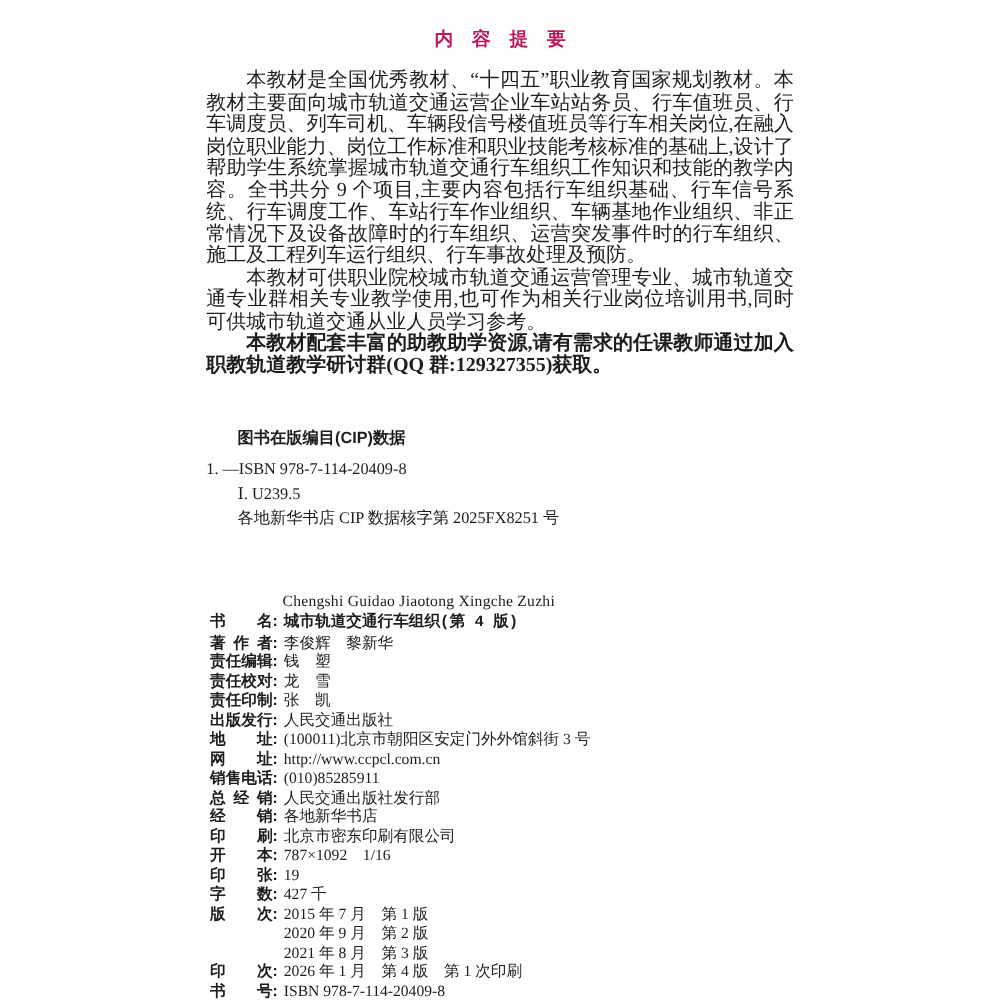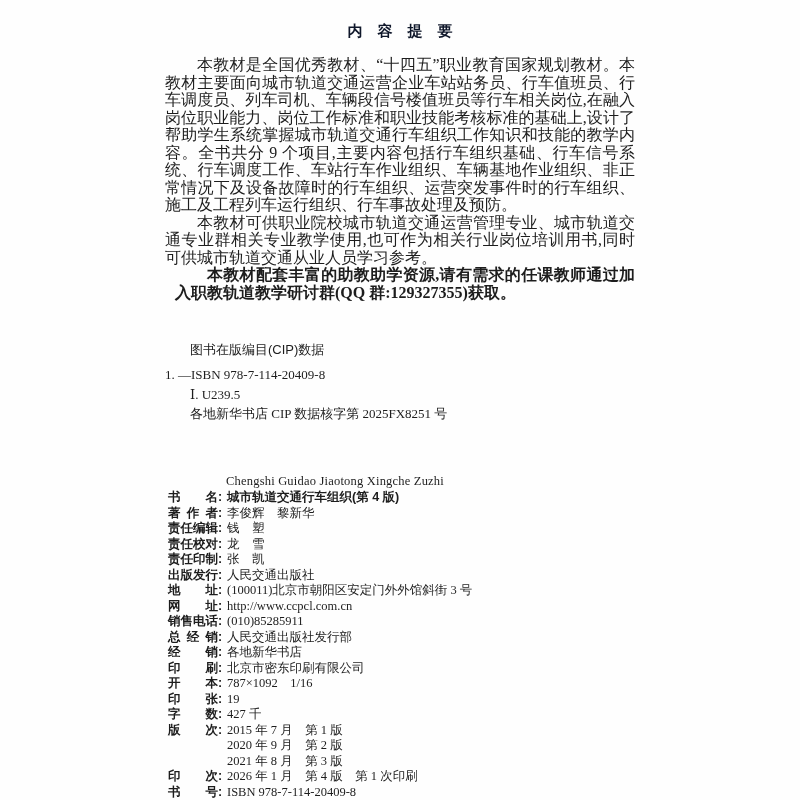--- a/index.html
+++ b/index.html
@@ -11,34 +11,34 @@
     color: #1d1d1d;
     overflow: hidden;
     font-family: "Liberation Serif", "DejaVu Serif", serif;
   }
   .content-title {
     margin-top: 22px;
     text-align: center;
     font-family: "Liberation Sans", "DejaVu Sans", sans-serif;
     font-weight: 700;
     font-size: 15px;
-    color: #0f172a;
+    color: #be185d;
   }
   .summary {
     margin: 15px 165px 0 165px;
     font-size: 16px;
     line-height: 17.5px;
     text-align: justify;
   }
   .summary p { margin: 0; text-indent: 2em; }
-  .summary p.bold { font-weight: 700; margin-left: 10px; }
+  .summary p.bold { font-weight: 700; }
   .cip { margin: 40px 0 0 165px; font-size: 13px; }
   .cip-header {
     font-family: "Liberation Sans", "DejaVu Sans", sans-serif;
-    font-weight: 400;
+    font-weight: 700;
     font-size: 13px;
     margin: 0 0 6px 25px;
   }
   .cip-line { margin: 0; line-height: 19.5px; }
   .cip-line.ind { margin-left: 25px; }
   .details { margin: 50px 0 0 168px; font-size: 12.5px; }
   .pinyin { margin: 0 0 1px 58px; line-height: 15.5px; letter-spacing: 0.2px; }
   .drow { display: flex; line-height: 15.5px; align-items: baseline; }
   .dlabel {
     flex: none;
@@ -49,21 +49,21 @@
     text-align-last: justify;
   }
   .dcolon {
     flex: none;
     width: 9px;
     font-family: "Liberation Sans", "DejaVu Sans", sans-serif;
     font-weight: 700;
   }
   .dvalue { flex: 1; }
   .dvalue.bold {
-    font-family: Liberation Sans, sans-serif;
+    font-family: Liberation Mono, monospace;
     font-weight: 700;
   }
   .drow.cont { padding-left: 59px; }
 </style>
 </head>
 <body>
 
 <div class="page">
 
   <div class="content-title">内　容　提　要</div>

